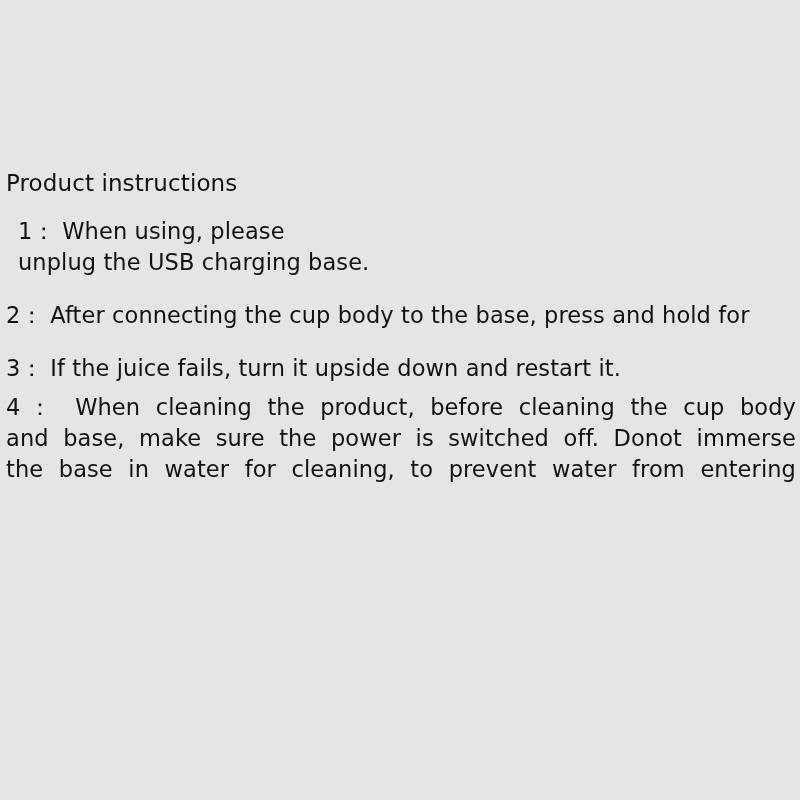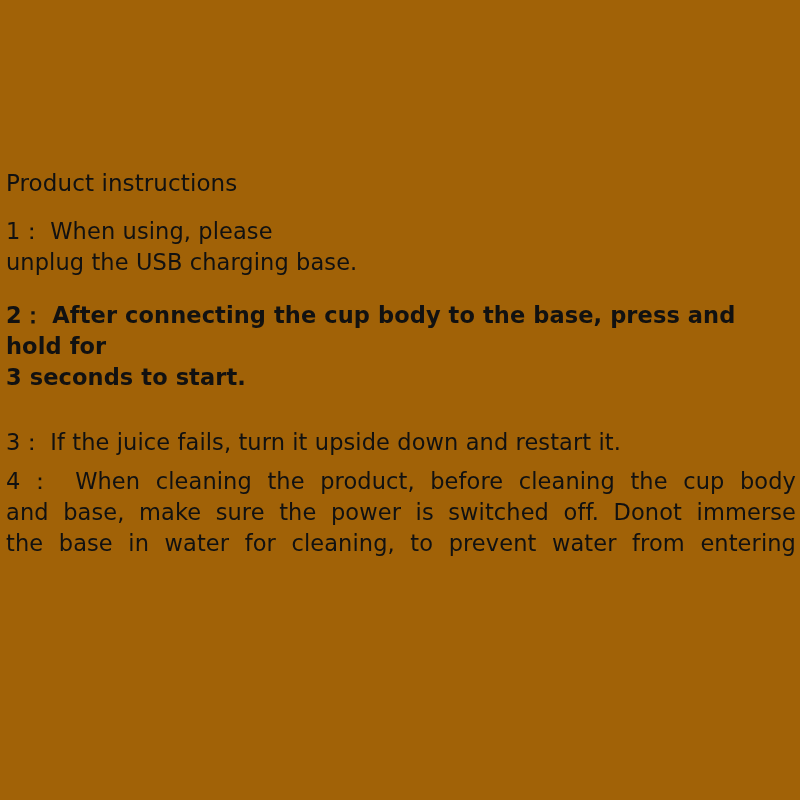--- a/index.html
+++ b/index.html
@@ -11,21 +11,21 @@
     height: 800px;
     background: #ffffff;
     font-family: "DejaVu Sans", sans-serif;
     color: #111111;
     overflow: hidden;
   }
   .page {
     position: relative;
     width: 800px;
     height: 800px;
-    background: #a16207;
+    background: #e5e5e5;
     box-sizing: border-box;
   }
   .content {
     position: absolute;
     left: 6px;
     top: 168px;
     width: 790px;
   }
   .doc-title {
     font-size: 23px;
@@ -48,41 +48,40 @@
     text-align: justify;
     text-align-last: left;
   }
   .para.justified .line {
     display: block;
   }
   .para.justified .line.j {
     text-align: justify;
     text-align-last: justify;
   }
-  .para-1 { margin-bottom: 22px; }
-  .para-2 { margin-bottom: 34px; font-weight: bold; }
+  .para-1 { margin-bottom: 22px; margin-left: 12px; }
+  .para-2 { margin-bottom: 22px; }
   .para-3 { margin-bottom: 8px; }
   .para-4 { margin-bottom: 0; }
 </style>
 </head>
 <body>
 
 <div class="page">
   <div class="content">
 
     <div class="doc-title">Product instructions</div>
 
     <div class="para para-1">
       <span class="line">1： When using, please</span>
       <span class="line">unplug the USB charging base.</span>
     </div>
 
     <div class="para para-2">
       <span class="line">2： After connecting the cup body to the base, press and hold for</span>
-      <span class="line">3 seconds to start.</span>
     </div>
 
     <div class="para para-3">
       <span class="line">3： If the juice fails, turn it upside down and restart it.</span>
     </div>
 
     <div class="para para-4 justified">
       <span class="line j">4： When cleaning the product, before cleaning the cup body</span>
       <span class="line j">and base, make sure the power is switched off. Donot immerse</span>
       <span class="line j">the base in water for cleaning, to prevent water from entering</span>

